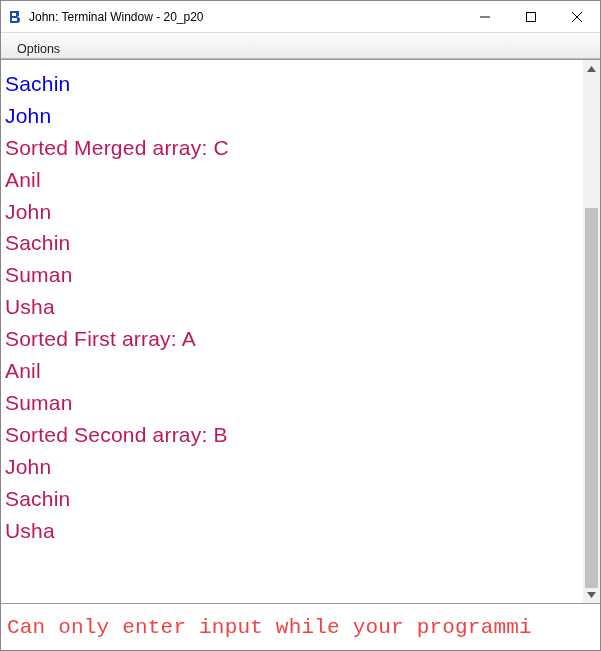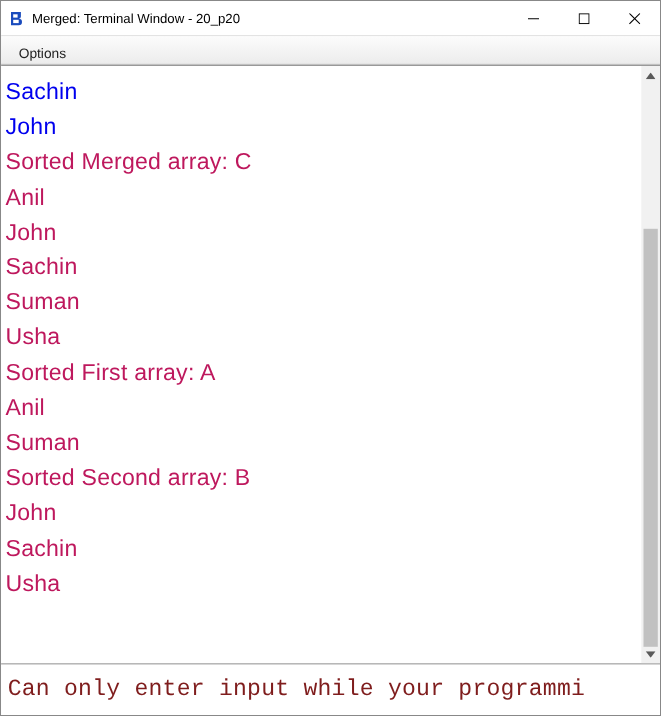--- a/index.html
+++ b/index.html
@@ -120,39 +120,39 @@
       background: #c1c1c1;
       border-radius: 0;
     }
     .status-input {
       height: 46px;
       display: flex;
       align-items: center;
       padding: 0 6px;
       font-family: "Consolas", "Courier New", monospace;
       font-size: 21px;
-      color: #7f1d1d;
+      color: #ef4444;
       background: #ffffff;
       white-space: nowrap;
       overflow: hidden;
       letter-spacing: 0.2px;
     }
   </style>
 </head>
 <body>
 
 <div class="titlebar">
   <span class="app-icon">
     <svg width="16" height="16" viewBox="0 0 16 16">
       <path d="M3 2 L12 2 L12 6 Q12 8 10 8 L10 8 Q13 8 13 11 Q13 14 10 14 L3 14 Z" fill="#1a4bbd"></path>
       <rect x="5" y="4" width="4" height="3" fill="#fff"></rect>
       <rect x="5" y="9" width="5" height="3" fill="#fff"></rect>
     </svg>
   </span>
-  <span class="title-text">Merged: Terminal Window - 20_p20</span>
+  <span class="title-text">John: Terminal Window - 20_p20</span>
   <div class="window-controls">
     <div class="win-btn">
       <svg width="10" height="10">
           <line x1="0" y1="5" x2="10" y2="5" stroke="#000" stroke-width="1"></line>
         </svg>
     </div>
     <div class="win-btn">
       <svg width="10" height="10">
           <rect x="0.5" y="0.5" width="9" height="9" fill="none" stroke="#000" stroke-width="1"></rect>
         </svg>

